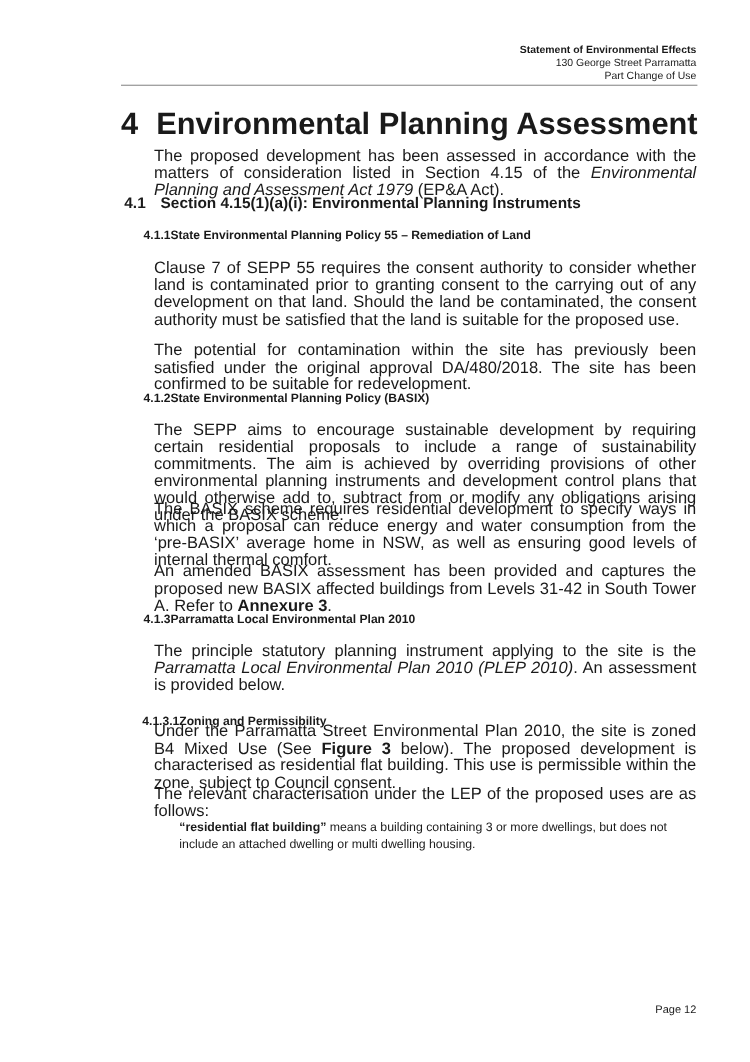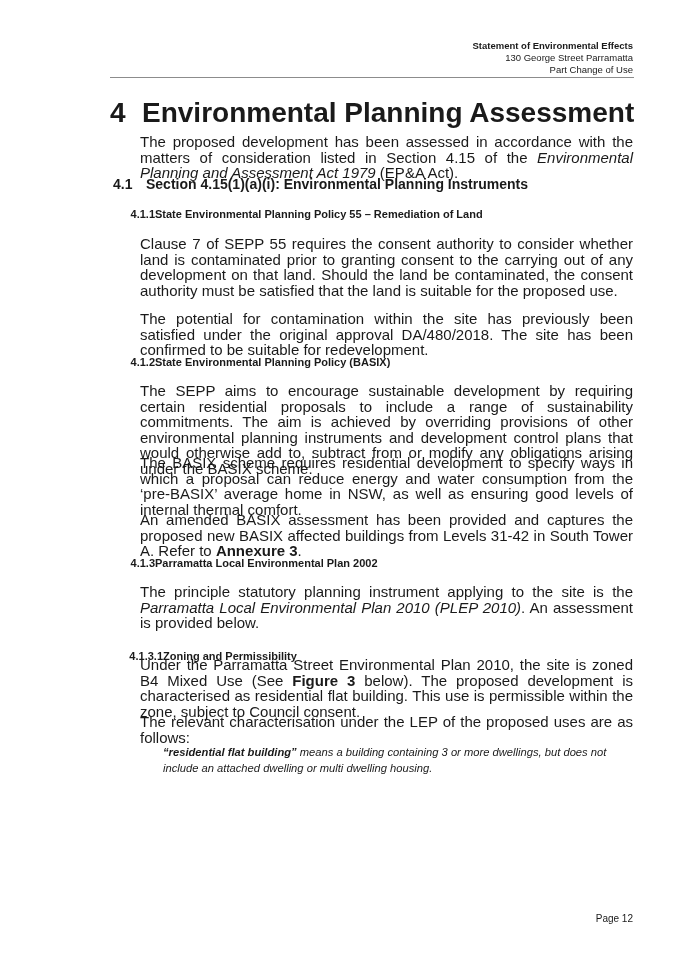--- a/index.html
+++ b/index.html
@@ -9,21 +9,21 @@
   .header .h-title { font-weight: bold; }
   .header-rule { position: absolute; left: 110px; right: 48px; top: 77px; border-top: 1px solid #8c8c8c; }
   .h1 { position: absolute; left: 110px; top: 97px; font-size: 28px; font-weight: bold; }
   .h1 .num { display: inline-block; width: 32px; }
   .para { position: absolute; left: 140px; width: 493px; font-size: 15px; line-height: 15.5px; text-align: justify; }
   .h2 { position: absolute; left: 113px; font-size: 14px; font-weight: bold; }
   .h2 .num { display: inline-block; width: 33px; }
   .h3 { position: absolute; left: 113px; font-size: 11px; font-weight: bold; text-align: right; }
   .h3 .num { display: inline-block; width: 42px; }
   .h4 .num { width: 50px; margin-top: 21px; }
-  .quote { position: absolute; left: 163px; width: 450px; font-size: 11.2px; line-height: 15.5px; font-style: italic; }
+  .quote { position: absolute; left: 163px; width: 450px; font-size: 11.2px; line-height: 15.5px; }
   .footer { position: absolute; right: 49px; top: 913px; font-size: 10px; }
 </style>
 </head>
 <body>
 
 <div class="header">
   <div class="h-title">Statement of Environmental Effects</div>
   <div>130 George Street Parramatta</div>
   <div>Part Change of Use</div>
 </div>
@@ -49,21 +49,21 @@
 <div class="h3" style="top:356px">
   <span class="num">4.1.2</span><span>State Environmental Planning Policy (BASIX)</span>
 </div>
 <div class="para" style="top:383px">The SEPP aims to encourage sustainable development by requiring certain residential proposals to include a range of sustainability commitments. The aim is achieved by overriding provisions of other environmental planning instruments and development control plans that would otherwise add to, subtract from or modify any obligations arising under the BASIX scheme.</div>
 <div class="para" style="top:455px">The BASIX scheme requires residential development to specify ways in which a proposal can reduce energy and water consumption from the ‘pre-BASIX’ average home in NSW, as well as ensuring good levels of internal thermal comfort.</div>
 <div class="para" style="top:512px">
   <span>An amended BASIX assessment has been provided and captures the proposed new BASIX affected buildings from Levels 31-42 in South Tower A. Refer to </span><b>Annexure 3</b><span>.</span>
 </div>
 
 <div class="h3" style="top:557px">
-  <span class="num">4.1.3</span><span>Parramatta Local Environmental Plan 2002</span>
+  <span class="num">4.1.3</span><span>Parramatta Local Environmental Plan 2010</span>
 </div>
 <div class="para" style="top:584px">
   <span>The principle statutory planning instrument applying to the site is the </span><i>Parramatta Local Environmental Plan 2010 (PLEP 2010)</i><span>. An assessment is provided below.</span>
 </div>
 
 <div class="h3 h4" style="top:629px">
   <span class="num">4.1.3.1</span><span>Zoning and Permissibility</span>
 </div>
 <div class="para" style="top:657px">
   <span>Under the Parramatta Street Environmental Plan 2010, the site is zoned B4 Mixed Use (See </span><b>Figure 3</b><span> below). The proposed development is characterised as residential flat building. This use is permissible within the zone, subject to Council consent.</span>

